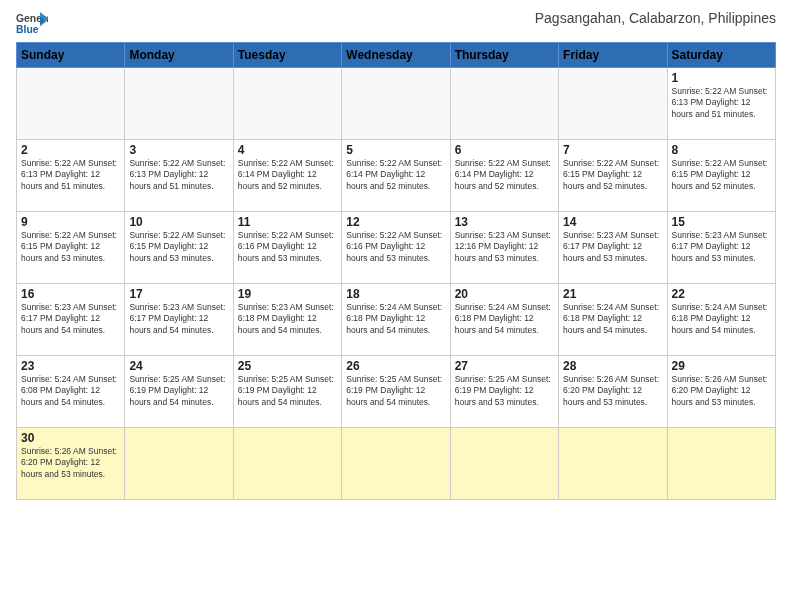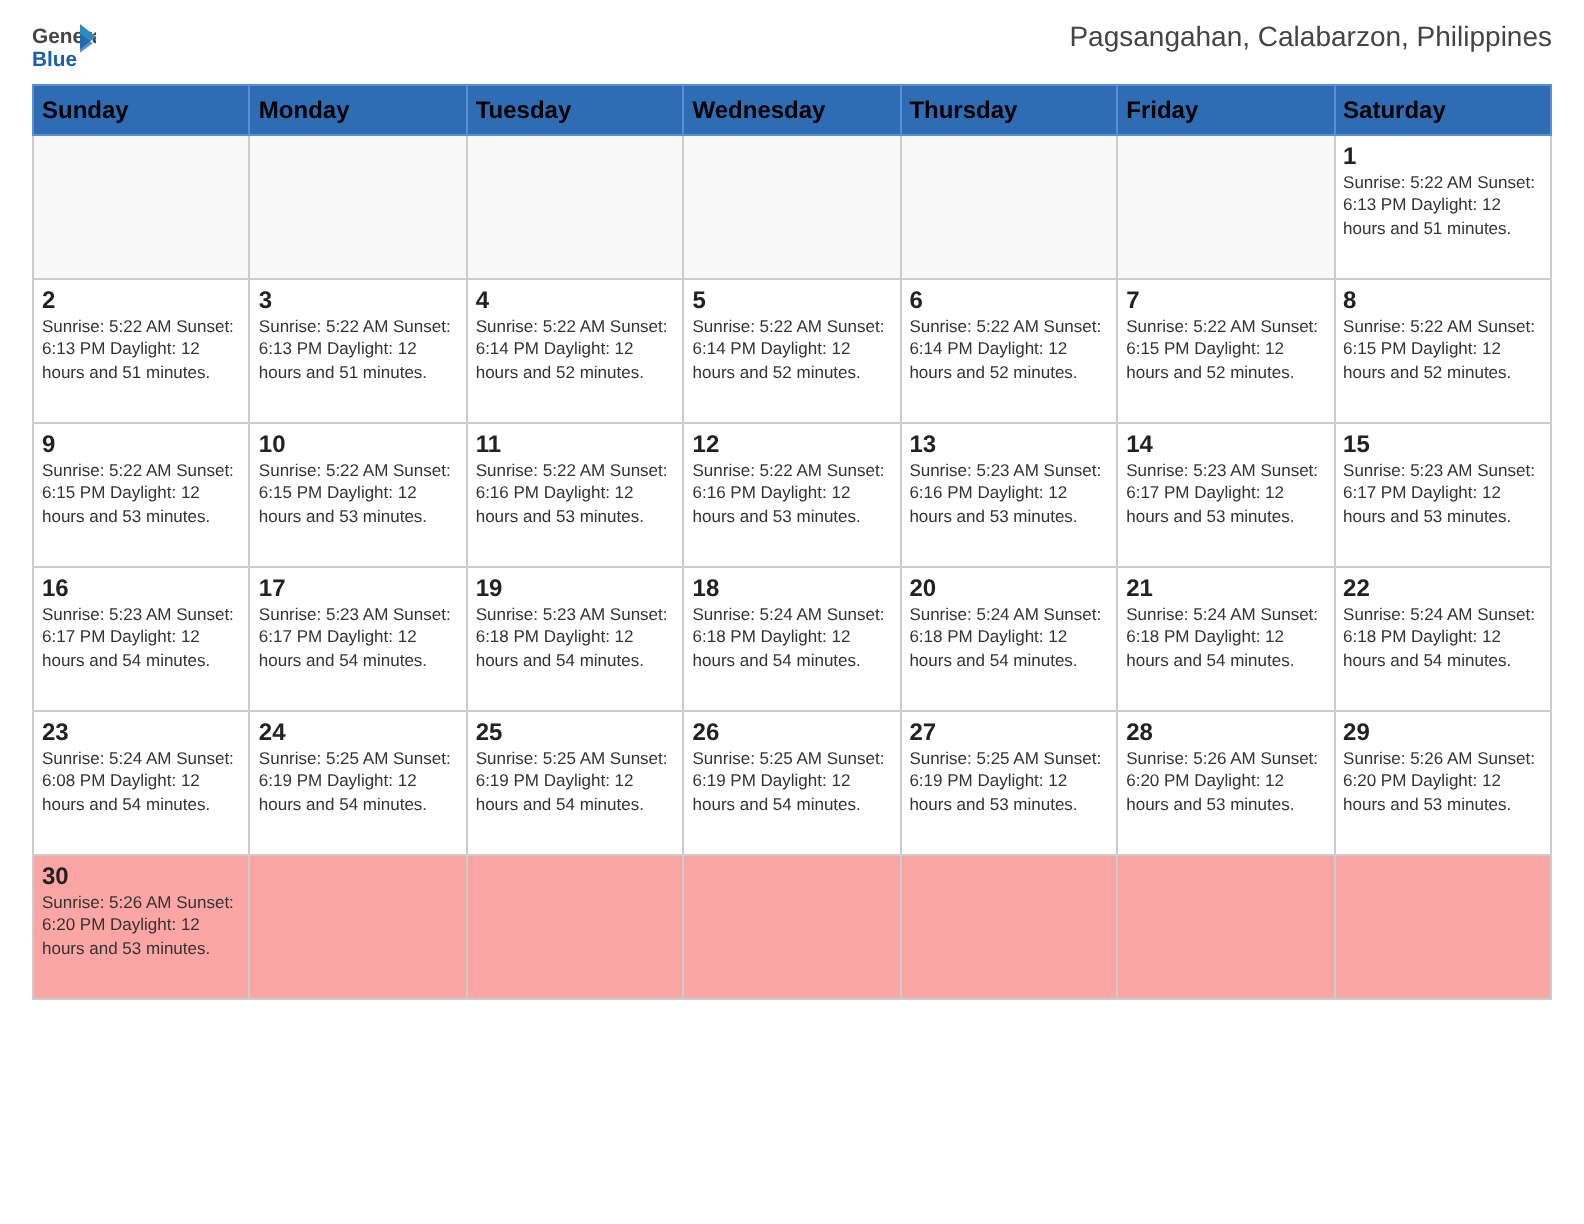--- a/index.html
+++ b/index.html
@@ -61,21 +61,21 @@
     tbody tr td {
       border: 1px solid #ccc;
       vertical-align: top;
       padding: 3px 4px;
       font-size: 9px;
       color: #333;
       height: 72px;
       background: #fff;
     }
     tbody tr:last-child td {
-      background: #fca5a5;
+      background: #fef9c3;
     }
     .day-num {
       font-size: 12px;
       font-weight: bold;
       color: #222;
       display: block;
       margin-bottom: 1px;
     }
     .day-info {
       font-size: 8.5px;
@@ -208,21 +208,21 @@
           <td>
             <span class="day-num">12</span>
             <div class="day-info">Sunrise: 5:22 AM
 Sunset: 6:16 PM
 Daylight: 12 hours
 and 53 minutes.</div>
           </td>
           <td>
             <span class="day-num">13</span>
             <div class="day-info">Sunrise: 5:23 AM
-Sunset: 6:16 PM
+Sunset: 12:16 PM
 Daylight: 12 hours
 and 53 minutes.</div>
           </td>
           <td>
             <span class="day-num">14</span>
             <div class="day-info">Sunrise: 5:23 AM
 Sunset: 6:17 PM
 Daylight: 12 hours
 and 53 minutes.</div>
           </td>

